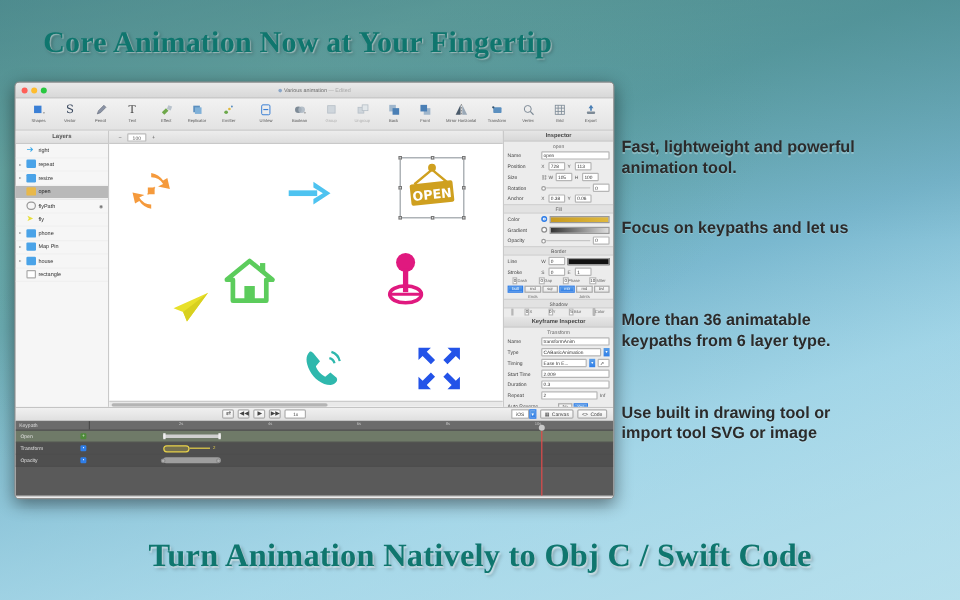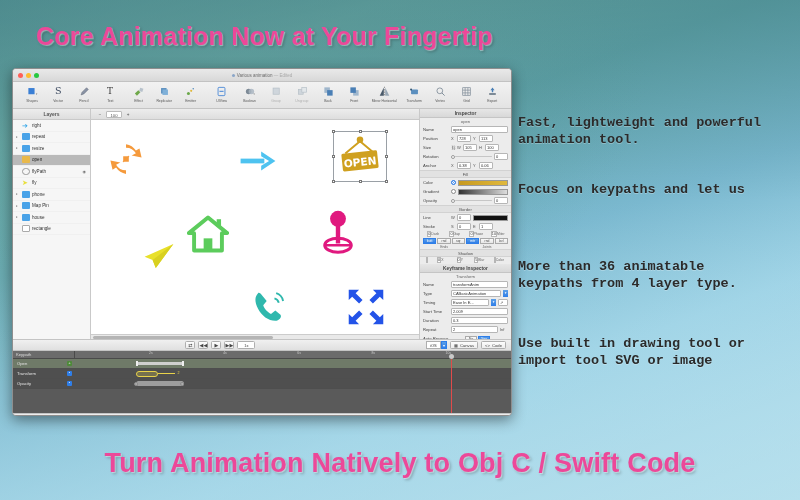--- a/index.html
+++ b/index.html
@@ -10,23 +10,23 @@
     position:relative;
   }
   .bg-overlay{position:absolute;inset:0;background:
       radial-gradient(ellipse at 18% 8%, rgba(90,150,150,.55) 0%, rgba(90,150,150,0) 55%),
       linear-gradient(180deg, rgba(60,120,125,.45) 0%, rgba(120,190,205,0) 40%, rgba(175,220,235,.55) 100%);
     pointer-events:none;}
 
   
   .headline{
     position:absolute; width:100%; text-align:center;
-    font-weight:bold; color:#ec4899; letter-spacing:.2px;
+    font-weight:bold; color:#0f766e; letter-spacing:.2px;
     text-shadow:1px 1px 1px rgba(255,255,255,.45), 2px 2px 3px rgba(0,0,0,.25);
-    font-family:Liberation Sans, sans-serif;
+    font-family:Liberation Serif, serif;
   }
   #top-headline{ top:22px; left:0; font-size:25px; text-align:left; padding-left:36px; }
   #bottom-headline{ top:448px; left:0; font-size:27px; }
 
   
   .window{
     position:absolute; left:12px; top:68px; width:500px; height:348px;
     background:#ececec; border:1px solid #8e8e8e; border-radius:4px;
     box-shadow:0 4px 14px rgba(0,0,0,.45); overflow:hidden;
     font-size:4.2px; color:#3a3a3a;
@@ -154,21 +154,21 @@
   .opbar{position:absolute;top:2px;height:5px;background:#9e9e9e;border-radius:3px;}
   .playhead{position:absolute;top:8px;bottom:0;width:1px;background:#e04b4b;}
   .playhead .h{position:absolute;top:-5px;left:-2px;width:5px;height:5px;background:#c9c9c9;border-radius:50%;}
 
   
   .status{height:10px;background:linear-gradient(#eeeeee,#dedede);border-top:1px solid #c4c4c4;
     display:flex;align-items:center;padding:0 5px;font-size:4.2px;color:#555;}
 
   
   .mk{position:absolute; left:518px; color:#2b2b2b; font-size:13.5px; line-height:16.5px;
-      font-family:Liberation Mono, monospace; font-weight:600; text-shadow:0 1px 0 rgba(255,255,255,.25);}
+      font-family:Liberation Sans, sans-serif; font-weight:600; text-shadow:0 1px 0 rgba(255,255,255,.25);}
   #mk1{top:115px;} #mk2{top:182px;} #mk3{top:259px;} #mk4{top:336px;}
 </style>
 </head>
 <body>
 
 <div class="bg-overlay"></div>
 
 <div class="headline" id="top-headline">Core Animation Now at Your Fingertip</div>
 
 <div class="window">
@@ -750,20 +750,20 @@
 
 <div class="mk" id="mk1">
     <div>Fast, lightweight and powerful</div>
     <div>animation tool.</div>
   </div>
 <div class="mk" id="mk2">
     <div>Focus on keypaths and let us</div>
   </div>
 <div class="mk" id="mk3">
     <div>More than 36 animatable</div>
-    <div>keypaths from 4 layer type.</div>
+    <div>keypaths from 6 layer type.</div>
   </div>
 <div class="mk" id="mk4">
     <div>Use built in drawing tool or</div>
     <div>import tool SVG or image</div>
   </div>
 
 <div class="headline" id="bottom-headline">Turn Animation Natively to Obj C / Swift Code</div>
 
 </body></html>

